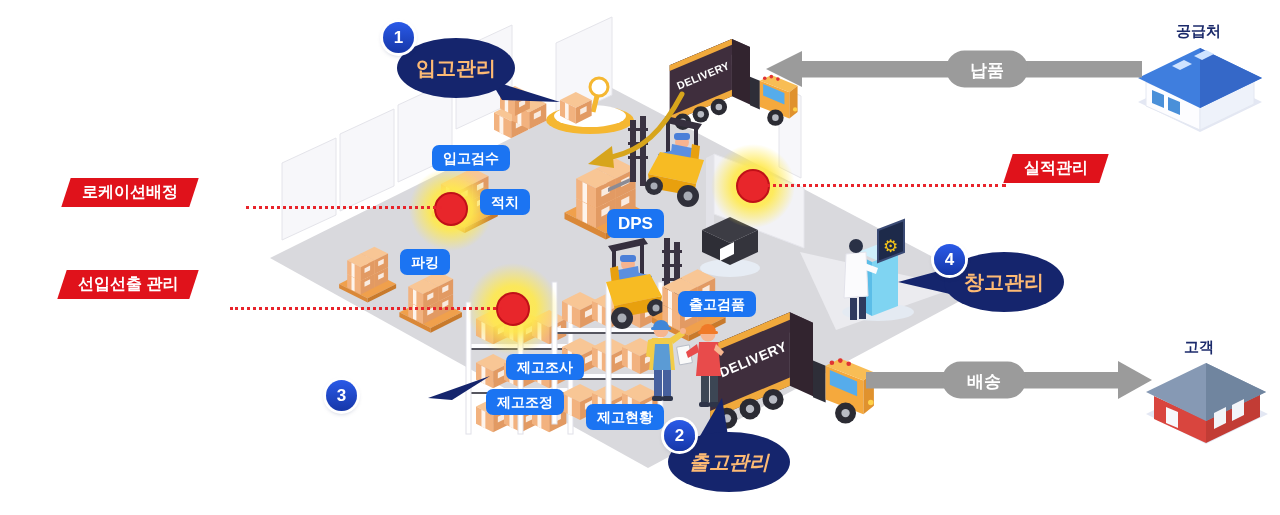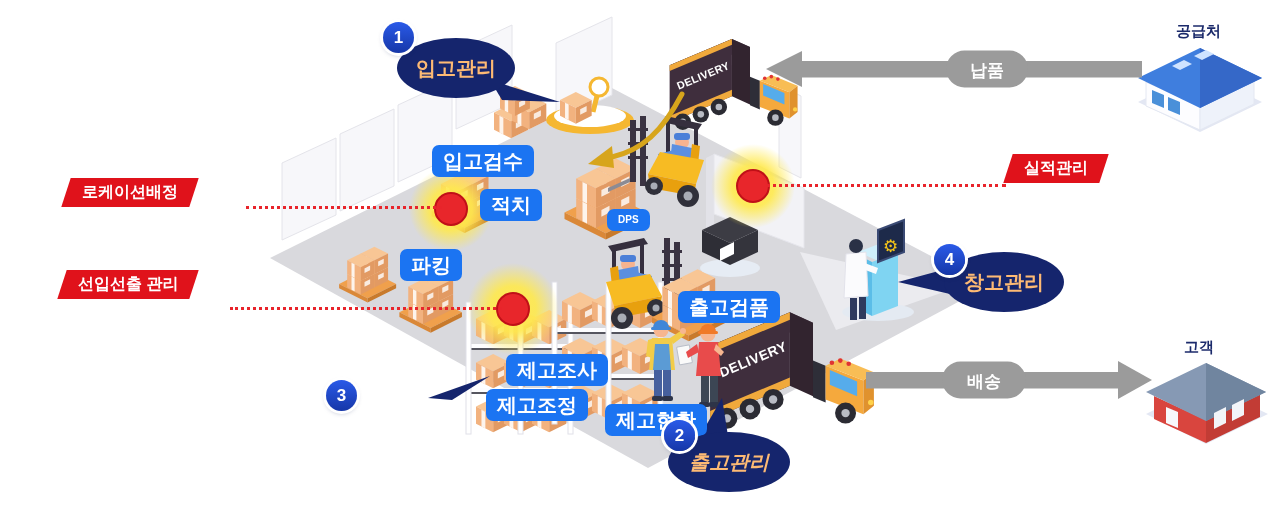--- a/index.html
+++ b/index.html
@@ -1,19 +1,19 @@
 <!DOCTYPE html>
 <html><head>
 <meta charset="utf-8">
 <style>
   html,body{margin:0;padding:0;background:#fff;}
   .stage{position:relative;width:1280px;height:515px;background:#fff;overflow:hidden;
          font-family:"Liberation Sans","DejaVu Sans",sans-serif;}
   .scene{position:absolute;left:0;top:0;}
-  .tag{position:absolute;background:#1b74f2;color:#fff;font-weight:bold;font-size:20px;
+  .tag{position:absolute;background:#1b74f2;color:#fff;font-weight:bold;font-size:14px;
        line-height:1;padding:6px 11px;border-radius:7px;white-space:nowrap;z-index:6;}
   .redlab{position:absolute;height:29px;background:#e0121b;transform:skewX(-18deg);
           display:flex;align-items:center;padding:0 16px;z-index:6;}
   .redlab span{transform:skewX(18deg);color:#fff;font-weight:bold;font-size:16px;white-space:nowrap;}
   .dots{position:absolute;border-top:3px dotted #e8242b;z-index:4;}
   .bubble-body{position:absolute;background:#15256d;border-radius:50%;display:flex;align-items:center;
                justify-content:center;color:#fdba74;font-weight:bold;font-size:20px;z-index:7;}
   .badge{position:absolute;width:31px;height:31px;border-radius:50%;
          background:linear-gradient(180deg,#2a5ae8,#1637a8);color:#fff;font-weight:bold;font-size:17px;
          display:flex;align-items:center;justify-content:center;
@@ -328,22 +328,22 @@
   <div class="redlab" style="left:62px;top:270px;">
       <span>선입선출 관리</span>
     </div>
   <div class="redlab" style="left:1008px;top:154px;">
       <span>실적관리</span>
     </div>
 
   <div class="tag" style="left:432px;top:145px;">입고검수</div>
   <div class="tag" style="left:480px;top:189px;">적치</div>
   <div class="tag" style="left:400px;top:249px;">파킹</div>
-  <div class="tag" style="left:607px;top:209px;font-size:10px;">DPS</div>
+  <div class="tag" style="left:607px;top:209px;font-size:17px;">DPS</div>
   <div class="tag" style="left:678px;top:291px;">출고검품</div>
   <div class="tag" style="left:486px;top:354px;margin-left:20px;">제고조사</div>
   <div class="tag" style="left:486px;top:389px;">제고조정</div>
-  <div class="tag" style="left:586px;top:404px;margin-left:19px;">제고현황</div>
+  <div class="tag" style="left:586px;top:404px;">제고현황</div>
 
   <div class="entity" style="left:1176px;top:22px;">공급처</div>
   <div class="entity" style="left:1184px;top:338px;">고객</div>
 
 </div>
 
 </body></html>

